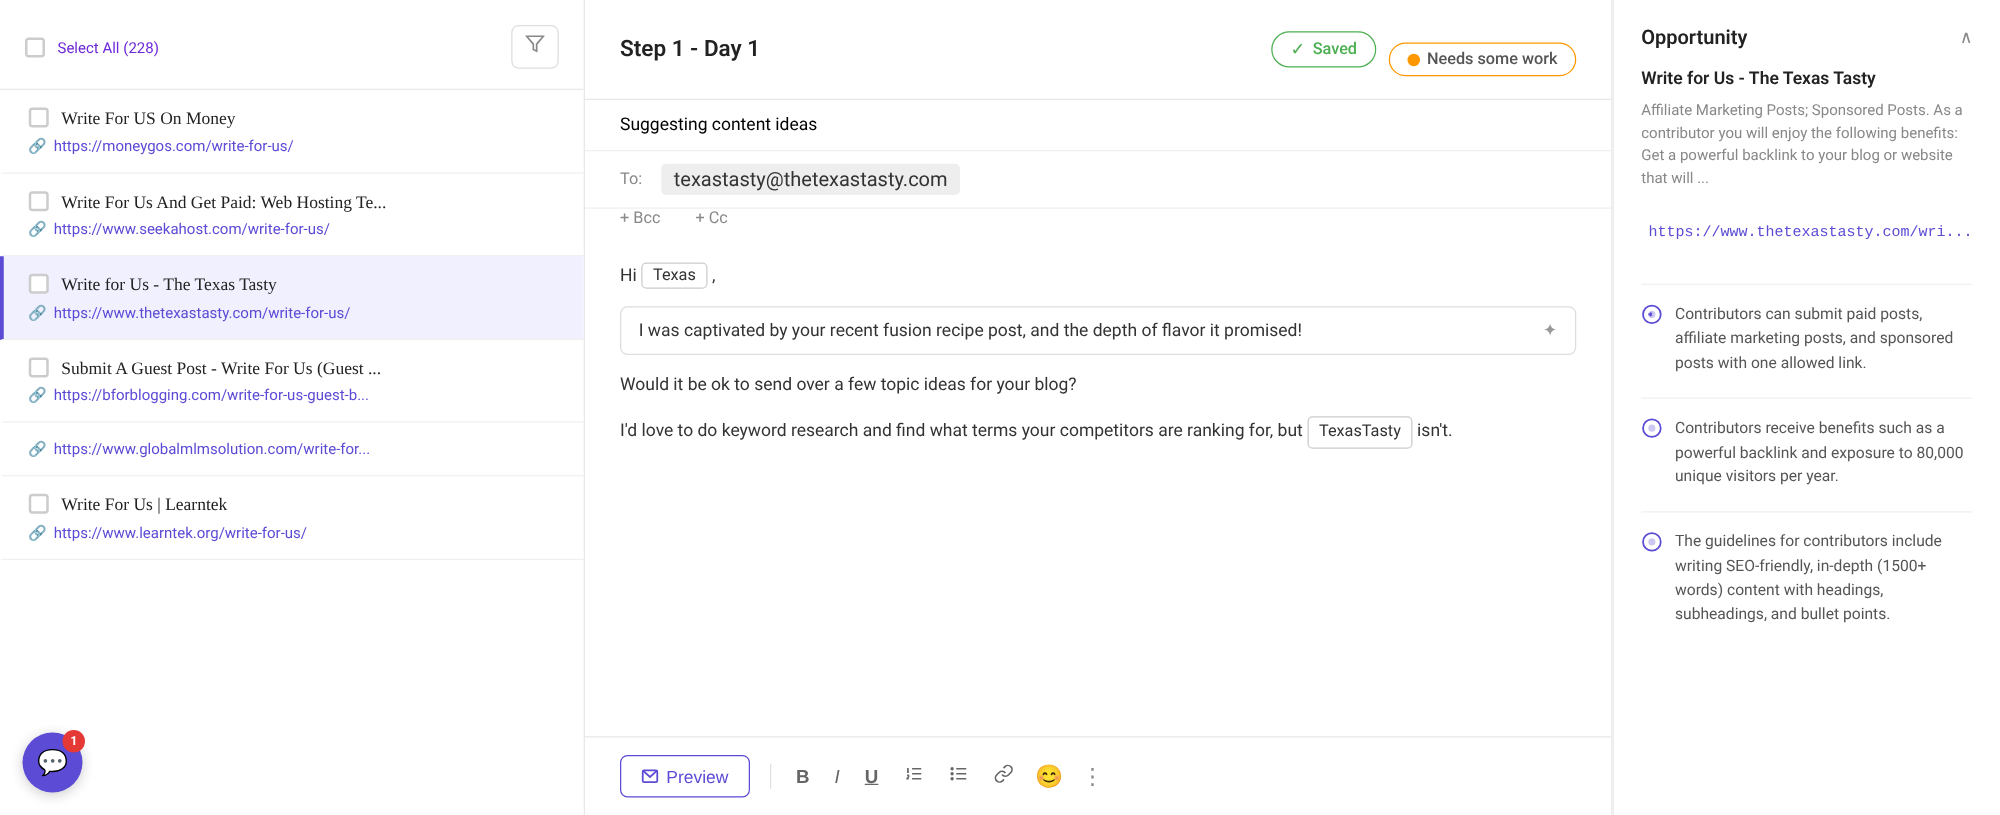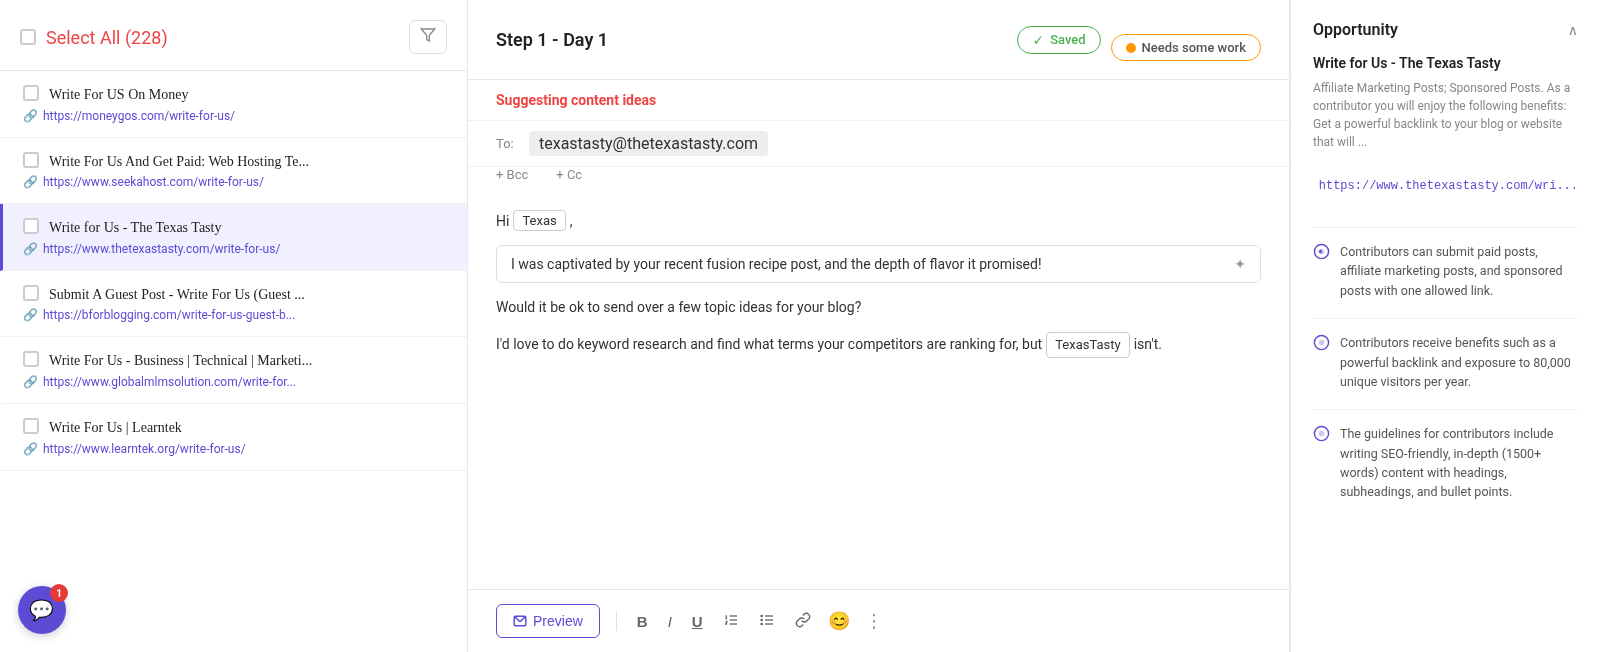--- a/index.html
+++ b/index.html
@@ -30,22 +30,22 @@
       align-items: center;
       justify-content: space-between;
       padding: 20px 20px 16px 20px;
       border-bottom: 1px solid #e8e8e8;
     }
 
     .select-all-label {
       display: flex;
       align-items: center;
       gap: 10px;
-      color: #ef4444;
-      font-size: 18px;
+      color: #6d28d9;
+      font-size: 12px;
       cursor: pointer;
     }
 
     .checkbox {
       width: 16px;
       height: 16px;
       border: 2px solid #ccc;
       border-radius: 3px;
       background: #fff;
       flex-shrink: 0;
@@ -186,24 +186,23 @@
       flex: 1;
       overflow-y: auto;
       padding: 0;
       display: flex;
       flex-direction: column;
     }
 
     .suggesting-bar {
       padding: 12px 28px;
       font-size: 14px;
-      color: #ef4444;
+      color: #000000;
       border-bottom: 1px solid #f0f0f0;
       background: #fff;
-      font-weight: bold;
     }
 
     .email-to-row {
       display: flex;
       align-items: center;
       padding: 10px 28px;
       border-bottom: 1px solid #f0f0f0;
       gap: 8px;
     }
 
@@ -519,24 +518,20 @@
       <div class="item-header">
         <div class="checkbox"></div>
         <span class="item-title">Submit A Guest Post - Write For Us (Guest ...</span>
       </div>
       <a class="item-link" href="#">
         <span class="link-icon">🔗</span>
         <span>https://bforblogging.com/write-for-us-guest-b...</span>
       </a>
     </div>
       <div class="list-item">
-      <div class="item-header">
-        <div class="checkbox"></div>
-        <span class="item-title">Write For Us - Business | Technical | Marketi...</span>
-      </div>
       <a class="item-link" href="#">
         <span class="link-icon">🔗</span>
         <span>https://www.globalmlmsolution.com/write-for...</span>
       </a>
     </div>
       <div class="list-item">
       <div class="item-header">
         <div class="checkbox"></div>
         <span class="item-title">Write For Us | Learntek</span>
       </div>

